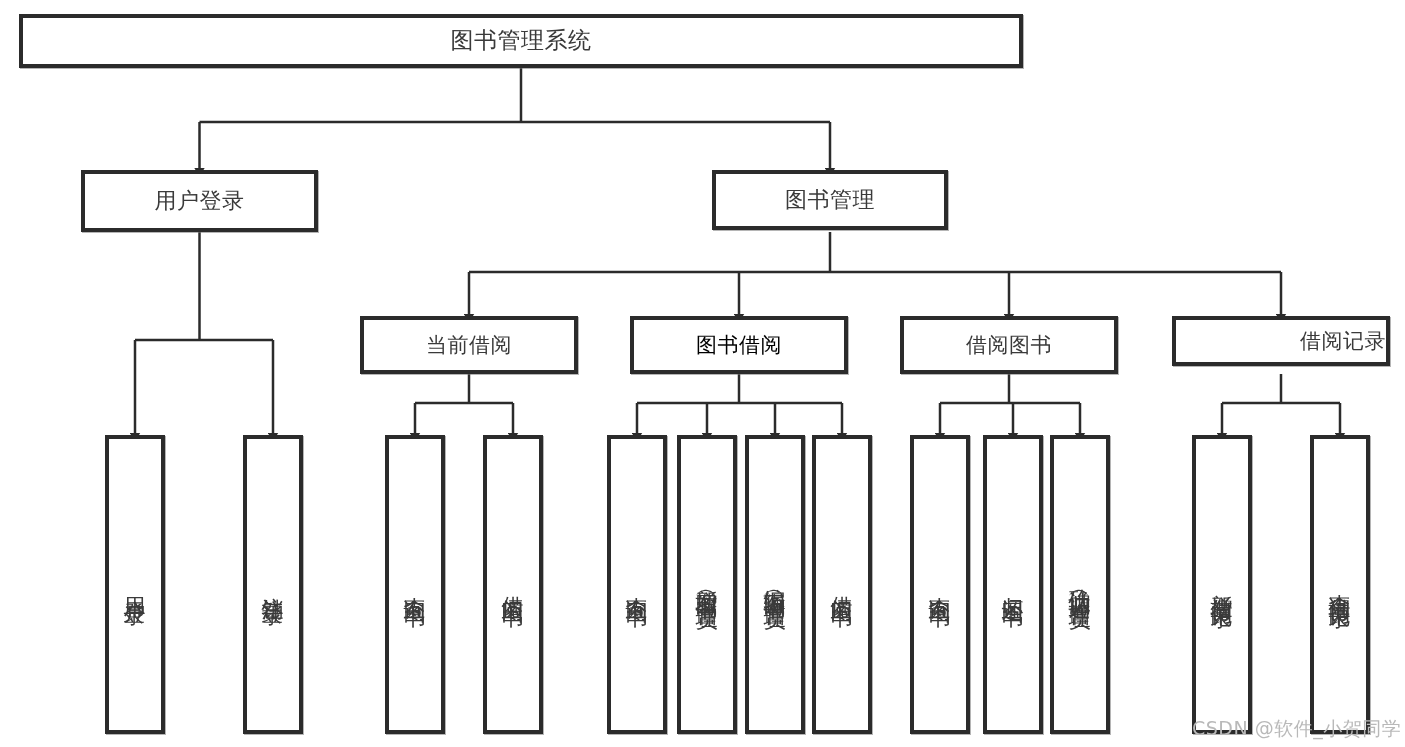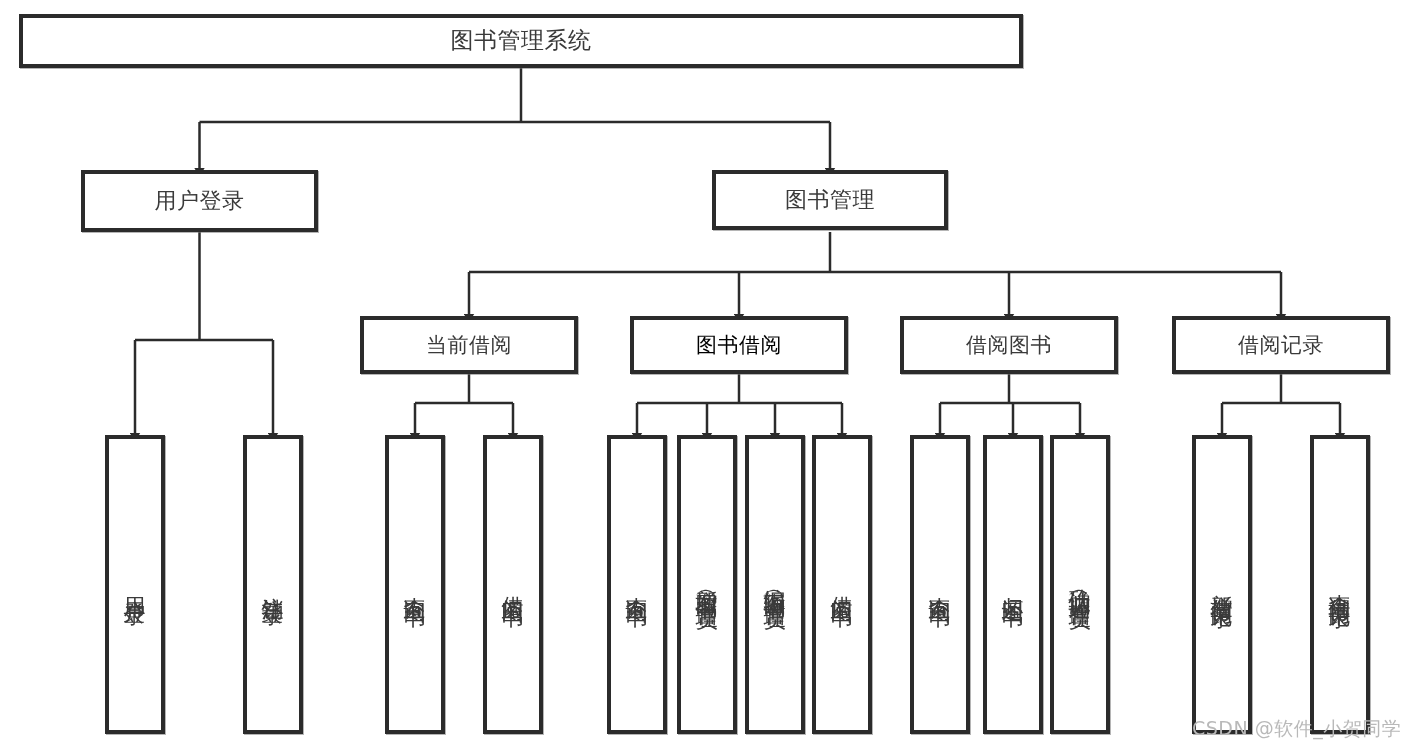--- a/index.html
+++ b/index.html
@@ -125,21 +125,21 @@
       </div>
       <div class="node level-three" style="left: 360px; top: 316px; width: 218px; height: 58px; border-color: rgb(43, 43, 43); background: rgb(255, 255, 255);">
         <span class="node-label" style="color: rgb(58, 58, 58);">当前借阅</span>
       </div>
       <div class="node level-three" style="left: 630px; top: 316px; width: 218px; height: 58px; border-color: rgb(43, 43, 43); background: rgb(255, 255, 255);">
         <span class="node-label" style="color: #000000;">图书借阅</span>
       </div>
       <div class="node level-three" style="left: 900px; top: 316px; width: 218px; height: 58px; border-color: rgb(43, 43, 43); background: rgb(255, 255, 255);">
         <span class="node-label" style="color: rgb(58, 58, 58);">借阅图书</span>
       </div>
-      <div class="node level-three" style="left: 1172px; top: 316px; width: 218px; height: 58px; border-color: rgb(43, 43, 43); background: rgb(255, 255, 255);">
+      <div class="node level-three" style="left: 1172px; top: 316px; width: 218px; height: 50px; border-color: rgb(43, 43, 43); background: rgb(255, 255, 255); justify-content: flex-end;">
         <span class="node-label" style="color: rgb(58, 58, 58);">借阅记录</span>
       </div>
       <div class="node leaf" style="left: 105px; top: 435px; width: 60px; height: 299px; border-color: rgb(43, 43, 43); background: rgb(255, 255, 255);">
         <span class="node-label" style="color: rgb(58, 58, 58);">用户登录</span>
       </div>
       <div class="node leaf" style="left: 243px; top: 435px; width: 60px; height: 299px; border-color: rgb(43, 43, 43); background: rgb(255, 255, 255);">
         <span class="node-label" style="color: rgb(58, 58, 58);">注销登录</span>
       </div>
       <div class="node leaf" style="left: 385px; top: 435px; width: 60px; height: 299px; border-color: rgb(43, 43, 43); background: rgb(255, 255, 255);">
         <span class="node-label" style="color: rgb(58, 58, 58);">查询图书</span>

